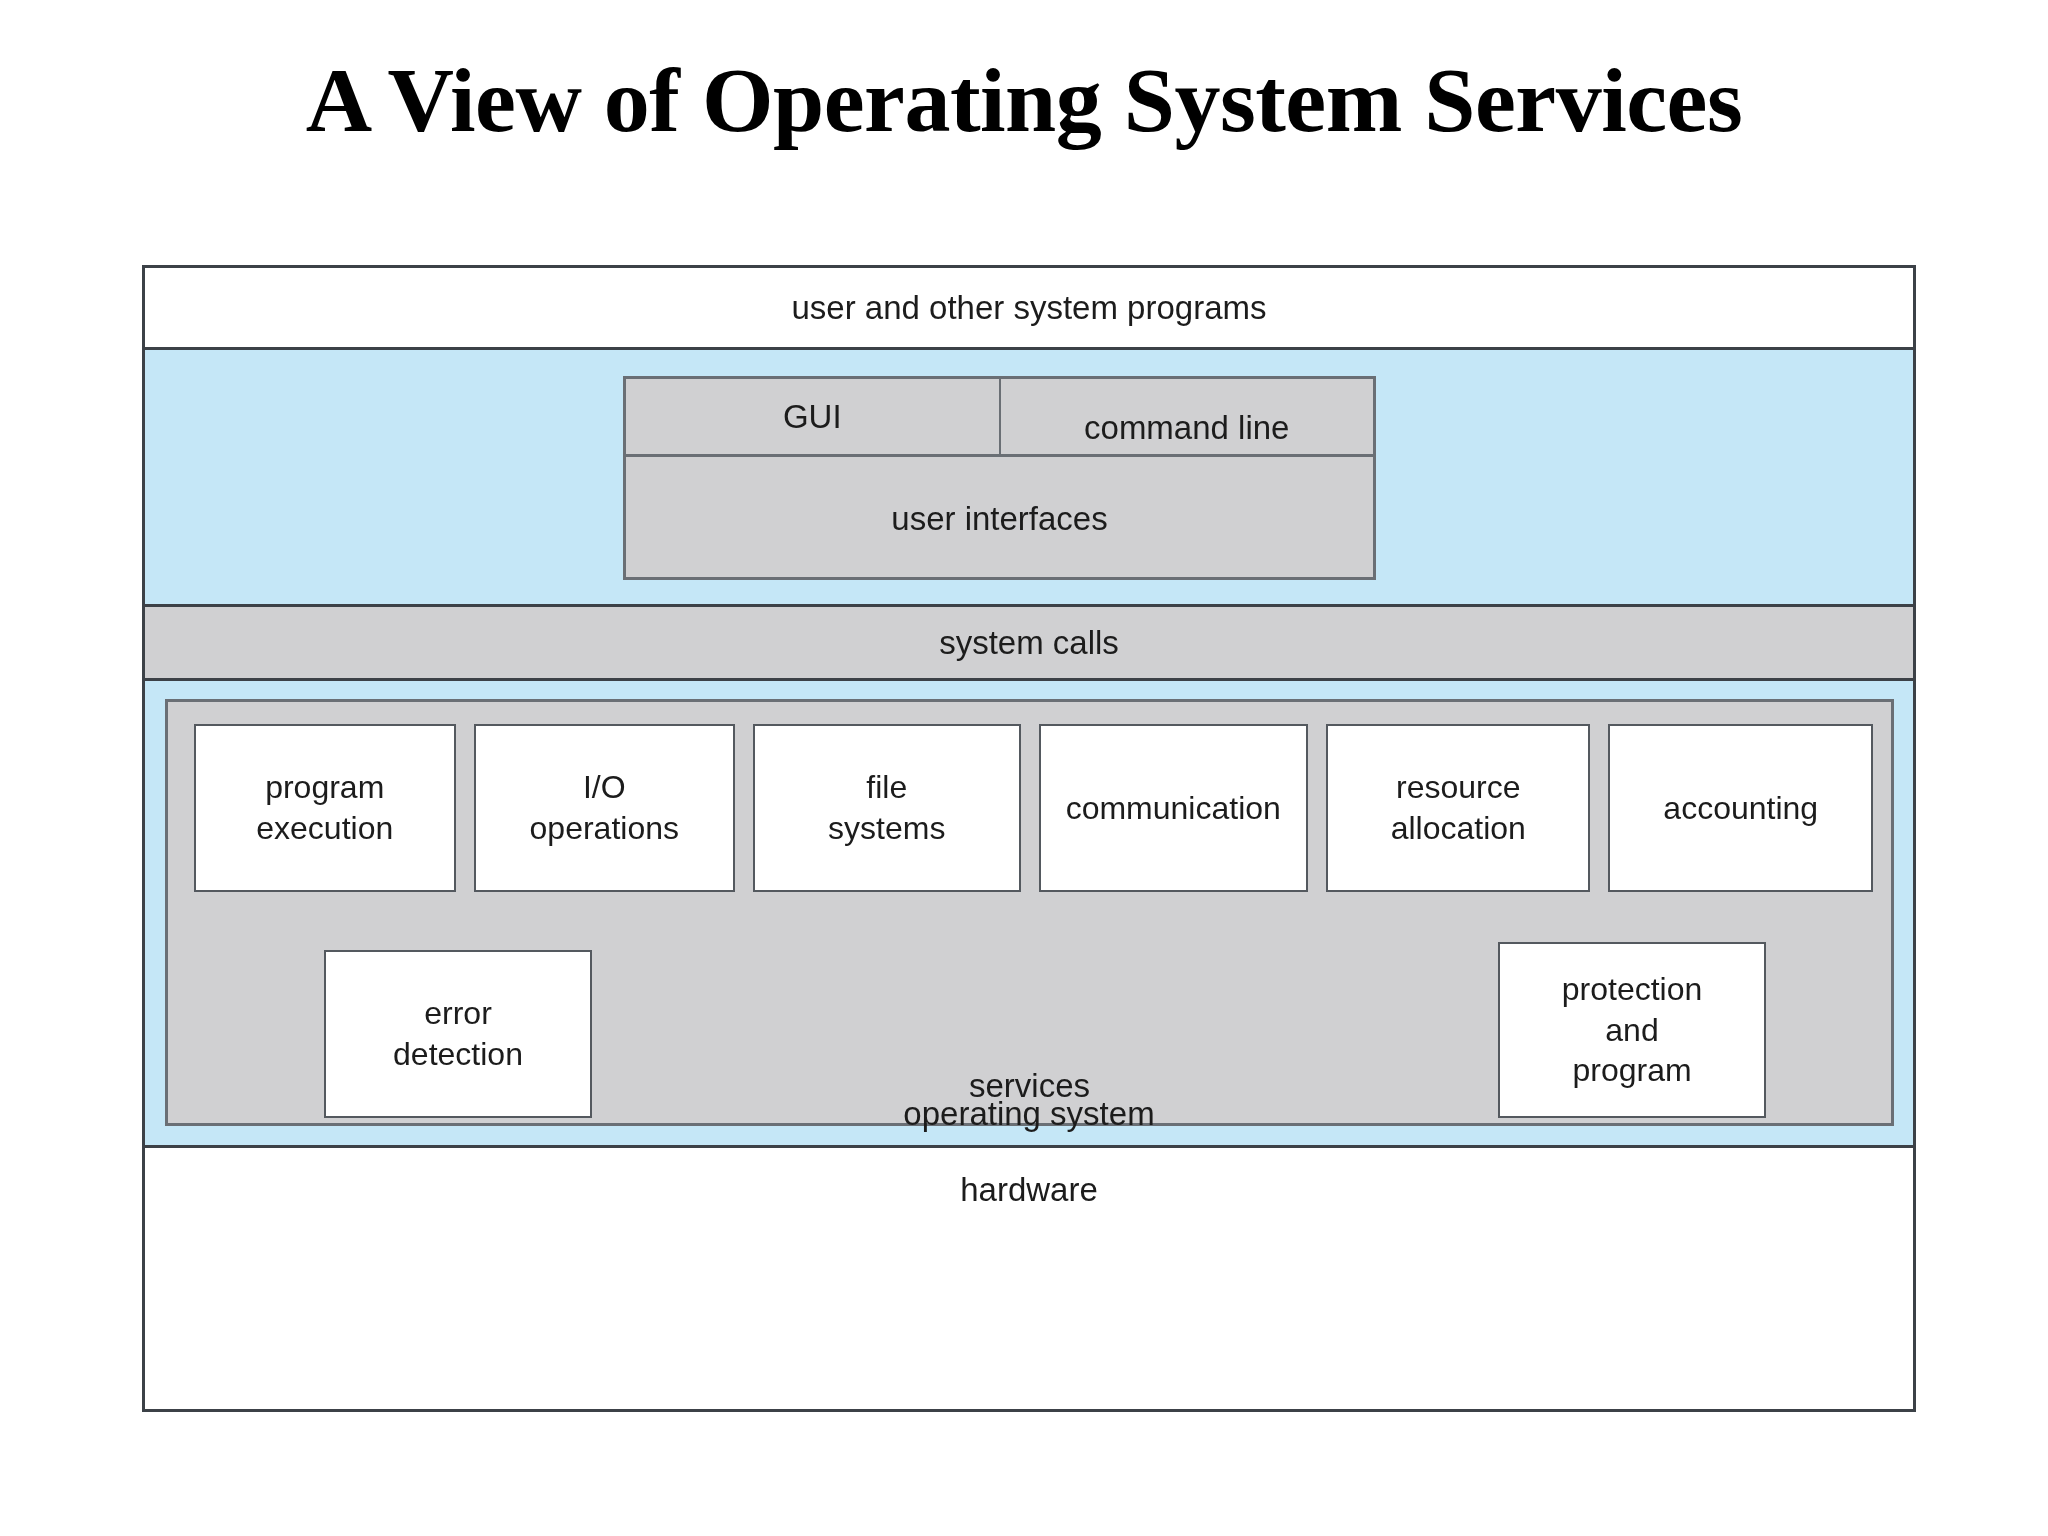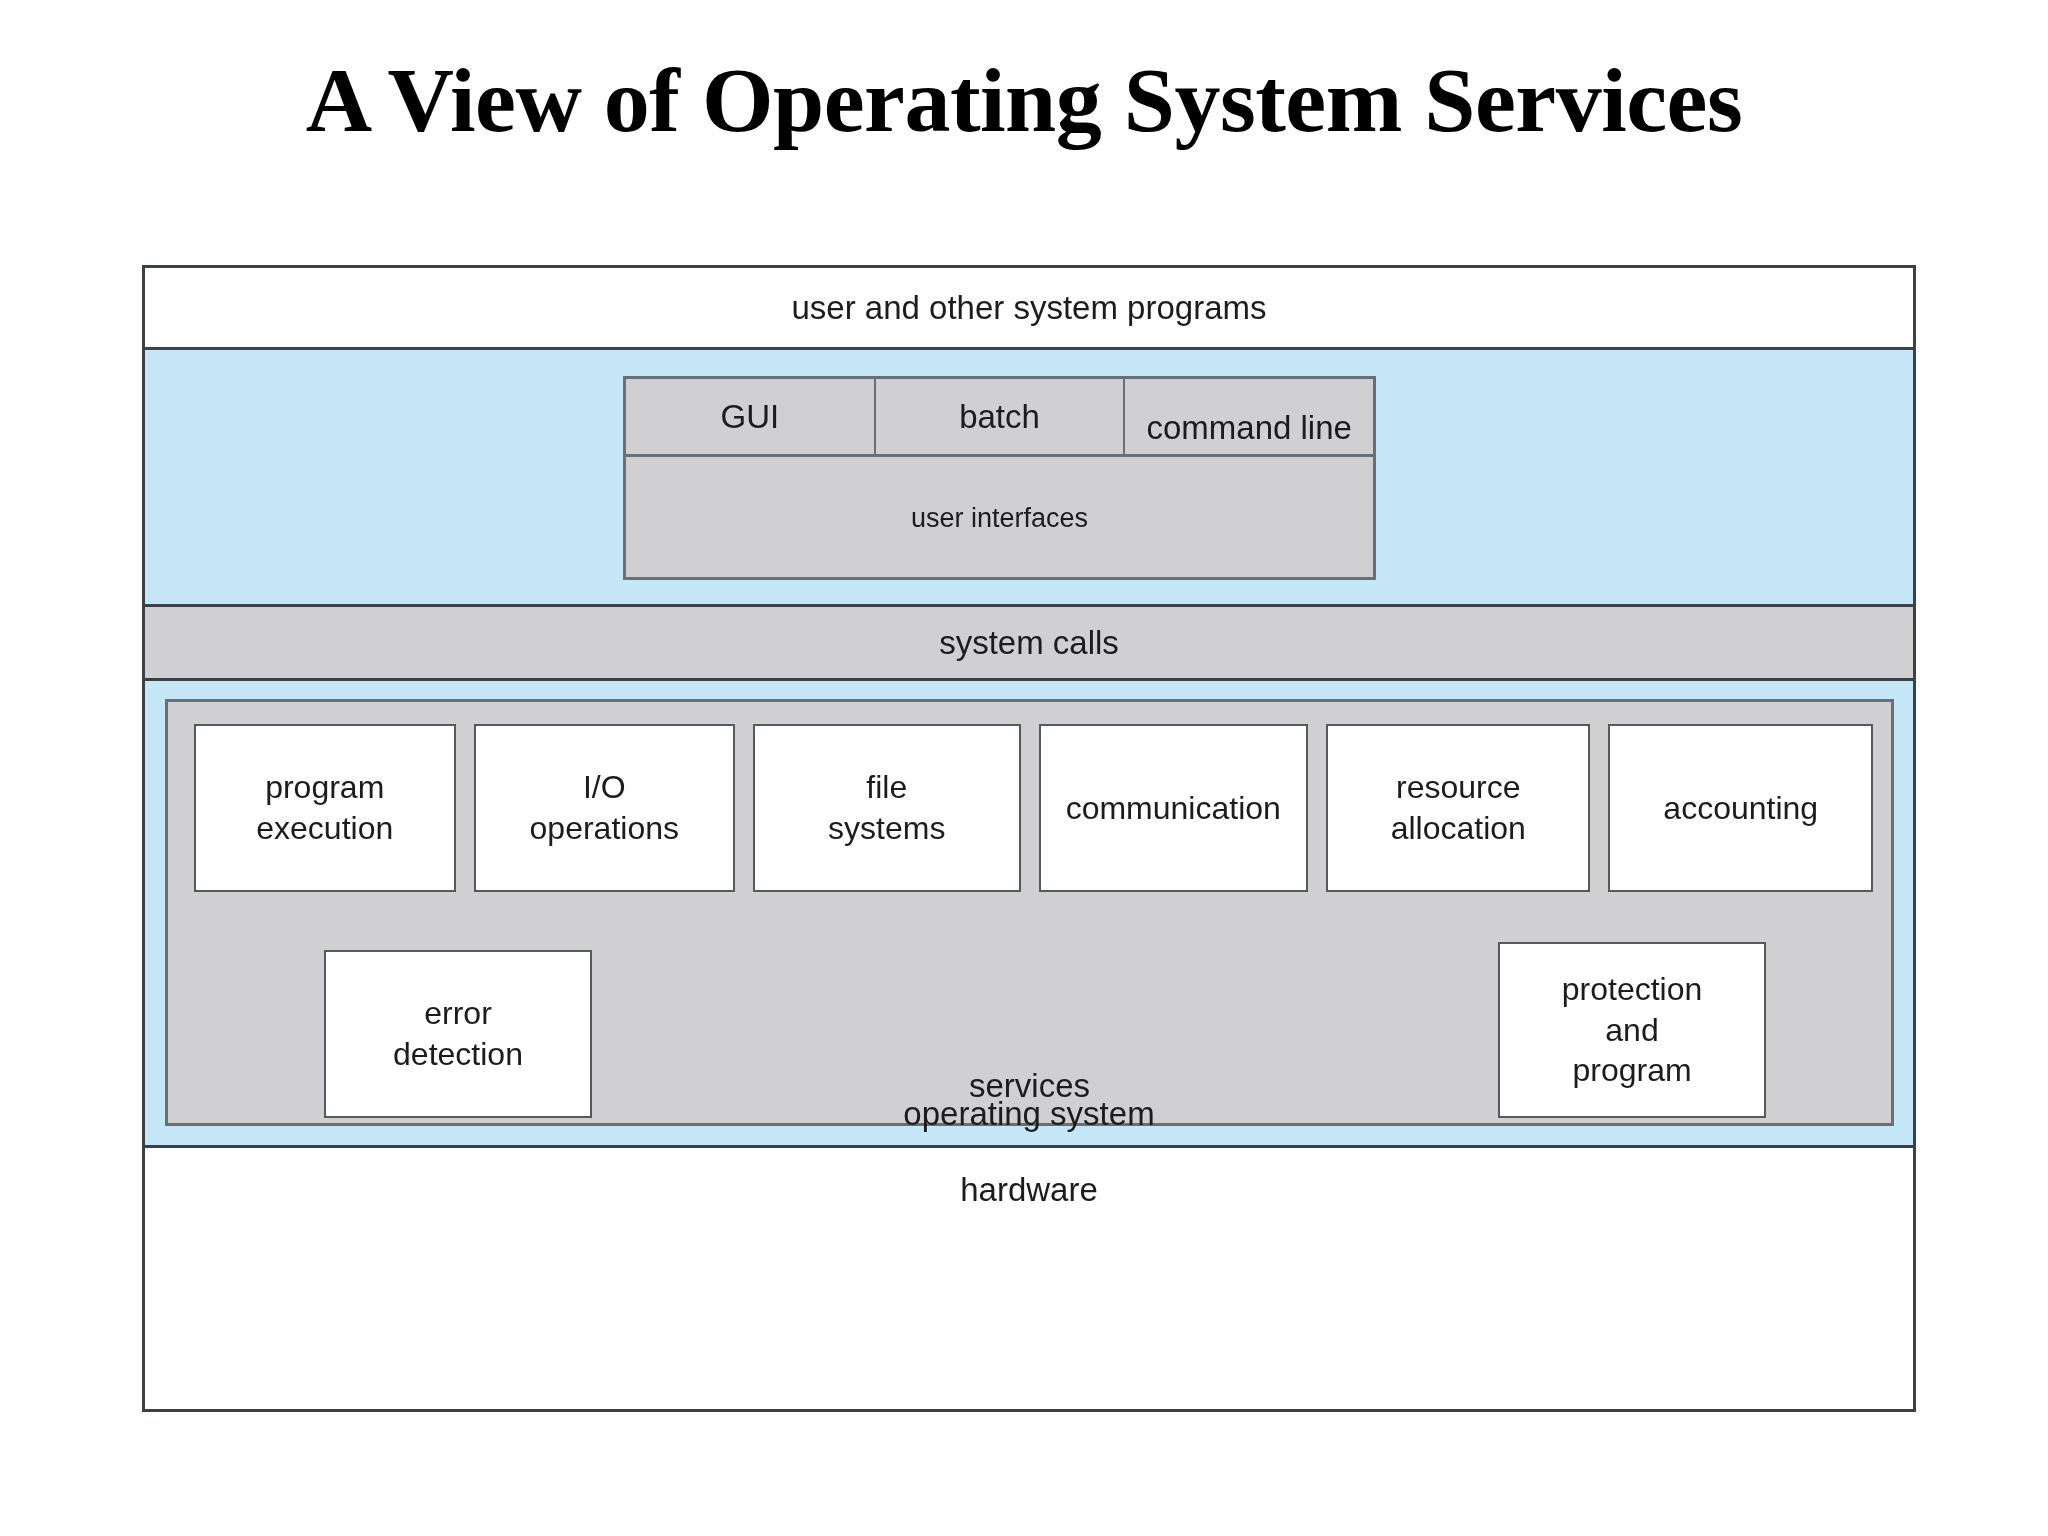--- a/index.html
+++ b/index.html
@@ -128,21 +128,21 @@
     color: #1c1c1c;
     border-right: 2px solid #6a6f75;
     box-sizing: border-box;
   }
   .ui-mode:last-child { border-right: none; margin-top: 22px; }
   .ui-label {
     height: 123px;
     display: flex;
     align-items: center;
     justify-content: center;
-    font-size: 27px;
+    font-size: 33px;
     color: #1c1c1c;
   }
 
   
   .services-panel {
     position: absolute;
     left: 20px;
     top: 18px;
     width: 1729px;
     height: 427px;
@@ -247,23 +247,20 @@
   </div>
 
   <div class="region-ui">
 
     <div class="ui-group">
       <div class="ui-modes">
         <div class="ui-mode">
           <span>GUI</span>
         </div>
         <div class="ui-mode">
-          <span>batch</span>
-        </div>
-        <div class="ui-mode">
           <span>command line</span>
         </div>
       </div>
       <div class="ui-label">
         <span>user interfaces</span>
       </div>
     </div>
 
   </div>
 

